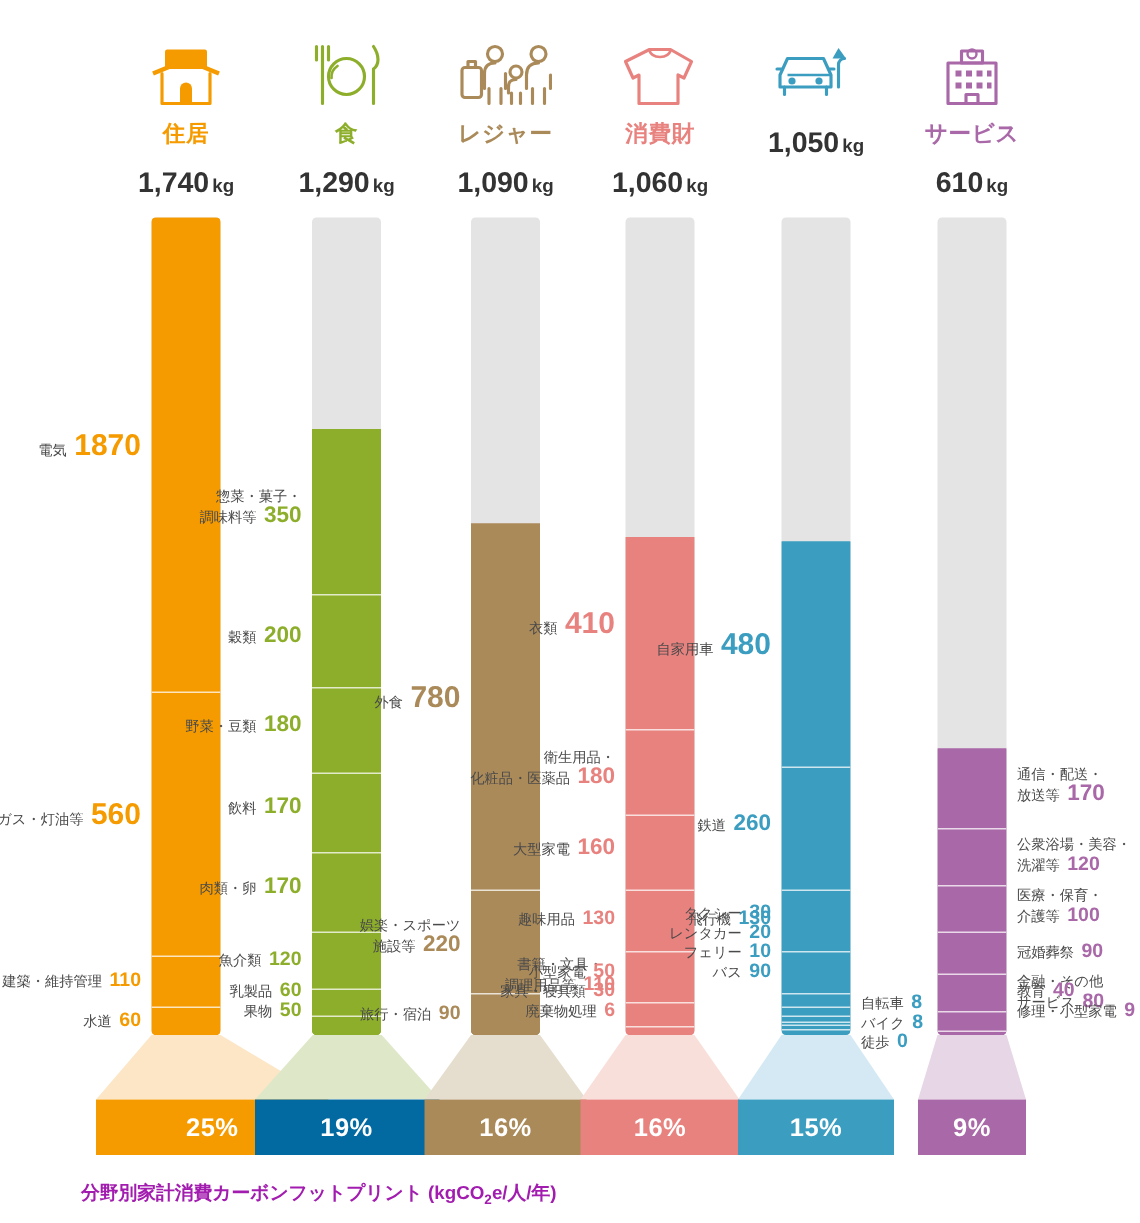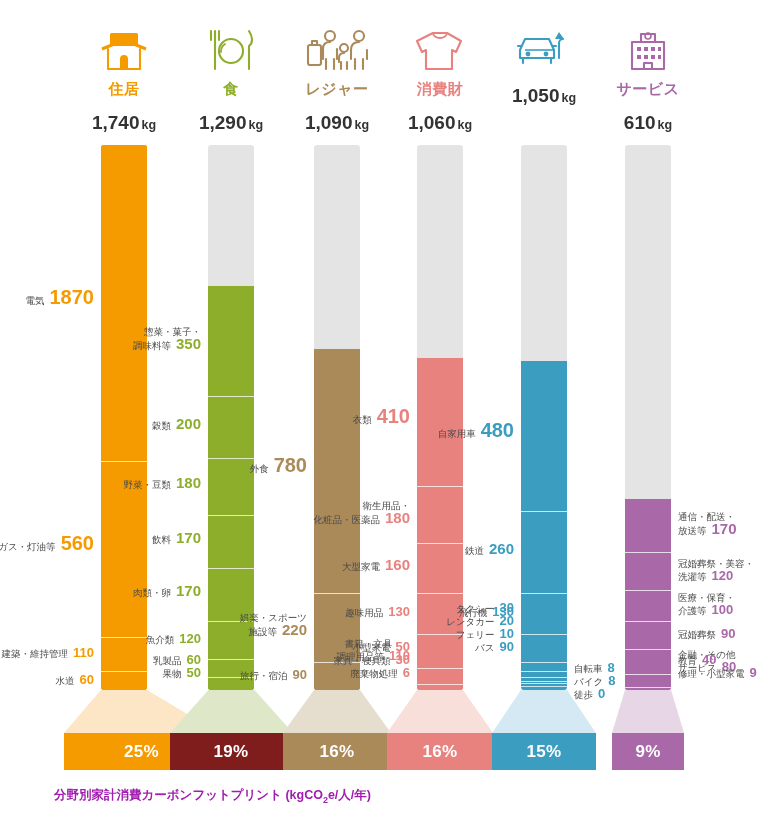--- a/index.html
+++ b/index.html
@@ -140,21 +140,21 @@
     <div class="seg-label left-side" style="right: 559px; top: 418px;"><span class="nm">穀類</span><span class="v mid" style="color:#8DAE2B">200</span></div>
     <div class="seg-label left-side" style="right: 559px; top: 477px;"><span class="nm">野菜・豆類</span><span class="v mid" style="color:#8DAE2B">180</span></div>
     <div class="seg-label left-side" style="right: 559px; top: 532px;"><span class="nm">飲料</span><span class="v mid" style="color:#8DAE2B">170</span></div>
     <div class="seg-label left-side" style="right: 559px; top: 585px;"><span class="nm">肉類・卵</span><span class="v mid" style="color:#8DAE2B">170</span></div>
     <div class="seg-label left-side" style="right: 559px; top: 633px;"><span class="nm">魚介類</span><span class="v " style="color:#8DAE2B">120</span></div>
     <div class="seg-label left-side" style="right: 559px; top: 654px;"><span class="nm">乳製品</span><span class="v " style="color:#8DAE2B">60</span></div>
     <div class="seg-label left-side" style="right: 559px; top: 667px;"><span class="nm">果物</span><span class="v " style="color:#8DAE2B">50</span></div>
     <div class="funnel" style="left: 169.5px; top: 690px; width: 123px; height: 43px;"><svg width="123" height="43" viewBox="0 0 123 43">
         <polygon points="38.5,0 84.5,0 123,43 0,43" fill="#DEE8C8"></polygon>
       </svg></div>
-    <div class="pct-bar" style="left: 169.5px; top: 733px; width: 123px; height: 37px; background: #7f1d1d;">
+    <div class="pct-bar" style="left: 169.5px; top: 733px; width: 123px; height: 37px; background: #0369a1;">
       <span>19%</span>
     </div>
     <div class="col-head" style="left: 257px; top: 26px; width: 160px;">
       <div class="cat-icon">
         <svg width="62" height="44" viewBox="0 0 62 44">
           <rect x="2" y="17" width="13" height="20" rx="2" fill="none" stroke="#AB8A5A" stroke-width="2.1" stroke-linecap="round" stroke-linejoin="round"></rect>
           <path d="M6 17 V13 h5 v4" fill="none" stroke="#AB8A5A" stroke-width="2.1" stroke-linecap="round" stroke-linejoin="round"></path>
           <circle cx="24" cy="8" r="5" fill="none" stroke="#AB8A5A" stroke-width="2.1" stroke-linecap="round" stroke-linejoin="round"></circle>
           <path d="M24 14 c-5 0 -7 3 -7 7 v10 M20 31 v10 M28 31 v10 M31 21 v10" fill="none" stroke="#AB8A5A" stroke-width="2.1" stroke-linecap="round" stroke-linejoin="round"></path>
           <circle cx="38" cy="20" r="4" fill="none" stroke="#AB8A5A" stroke-width="2.1" stroke-linecap="round" stroke-linejoin="round"></circle>
@@ -288,21 +288,21 @@
         <div class="seg" style="height: 53.2471px; background: rgb(169, 104, 168);"></div>
         <div class="seg" style="height: 37.5862px; background: rgb(169, 104, 168);"></div>
         <div class="seg" style="height: 31.3218px; background: rgb(169, 104, 168);"></div>
         <div class="seg" style="height: 28.1897px; background: rgb(169, 104, 168);"></div>
         <div class="seg" style="height: 25.0575px; background: rgb(169, 104, 168);"></div>
         <div class="seg" style="height: 12.5287px; background: rgb(169, 104, 168);"></div>
         <div class="seg" style="height: 2.81897px; background: rgb(169, 104, 168);"></div>
       </div>
     </div>
     <div class="seg-label right-side" style="left: 678px; top: 511px;"><span class="stackline">通信・配送・</span><span class="nm">放送等</span><span class="v mid" style="color:#A968A8">170</span></div>
-    <div class="seg-label right-side" style="left: 678px; top: 558px;"><span class="stackline">冠婚葬祭・美容・</span><span class="nm">洗濯等</span><span class="v " style="color:#A968A8">120</span></div>
+    <div class="seg-label right-side" style="left: 678px; top: 558px;"><span class="stackline">公衆浴場・美容・</span><span class="nm">洗濯等</span><span class="v " style="color:#A968A8">120</span></div>
     <div class="seg-label right-side" style="left: 678px; top: 592px;"><span class="stackline">医療・保育・</span><span class="nm">介護等</span><span class="v " style="color:#A968A8">100</span></div>
     <div class="seg-label right-side" style="left: 678px; top: 628px;"><span class="nm">冠婚葬祭</span><span class="v " style="color:#A968A8">90</span></div>
     <div class="seg-label right-side" style="left: 678px; top: 649px;"><span class="stackline">金融・その他</span><span class="nm">サービス</span><span class="v " style="color:#A968A8">80</span></div>
     <div class="seg-label right-side" style="left: 678px; top: 654px;"><span class="nm">教育</span><span class="v " style="color:#A968A8">40</span></div>
     <div class="seg-label right-side" style="left: 678px; top: 667px;"><span class="nm">修理・小型家電</span><span class="v " style="color:#A968A8">9</span></div>
     <div class="funnel" style="left: 612px; top: 690px; width: 72px; height: 43px;"><svg width="72" height="43" viewBox="0 0 72 43">
         <polygon points="13,0 59,0 72,43 0,43" fill="#E6D6E6"></polygon>
       </svg></div>
     <div class="pct-bar" style="left: 612px; top: 733px; width: 72px; height: 37px; background: rgb(169, 104, 168);">
       <span>9%</span>

